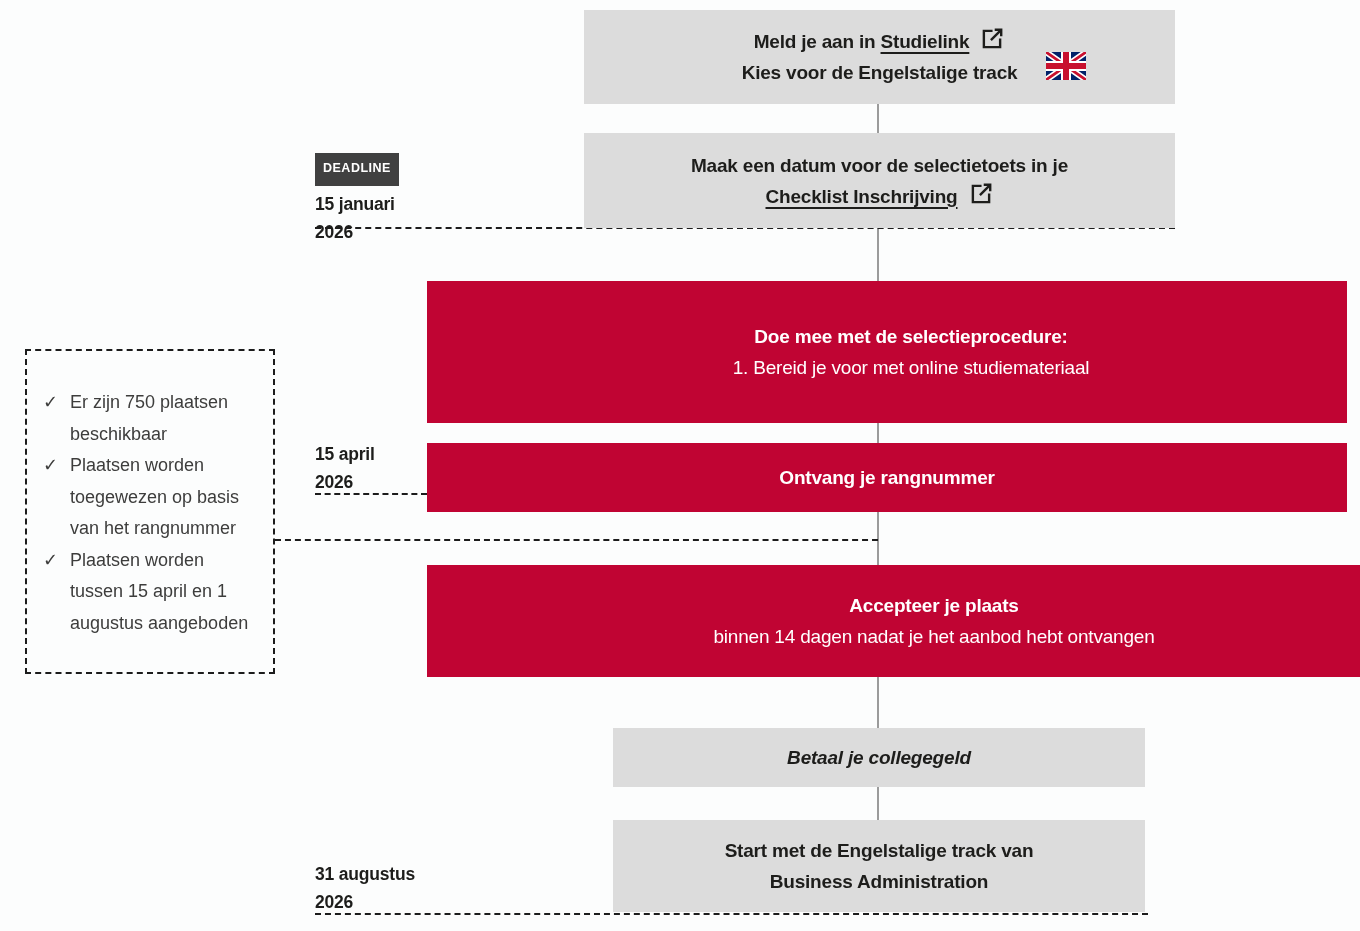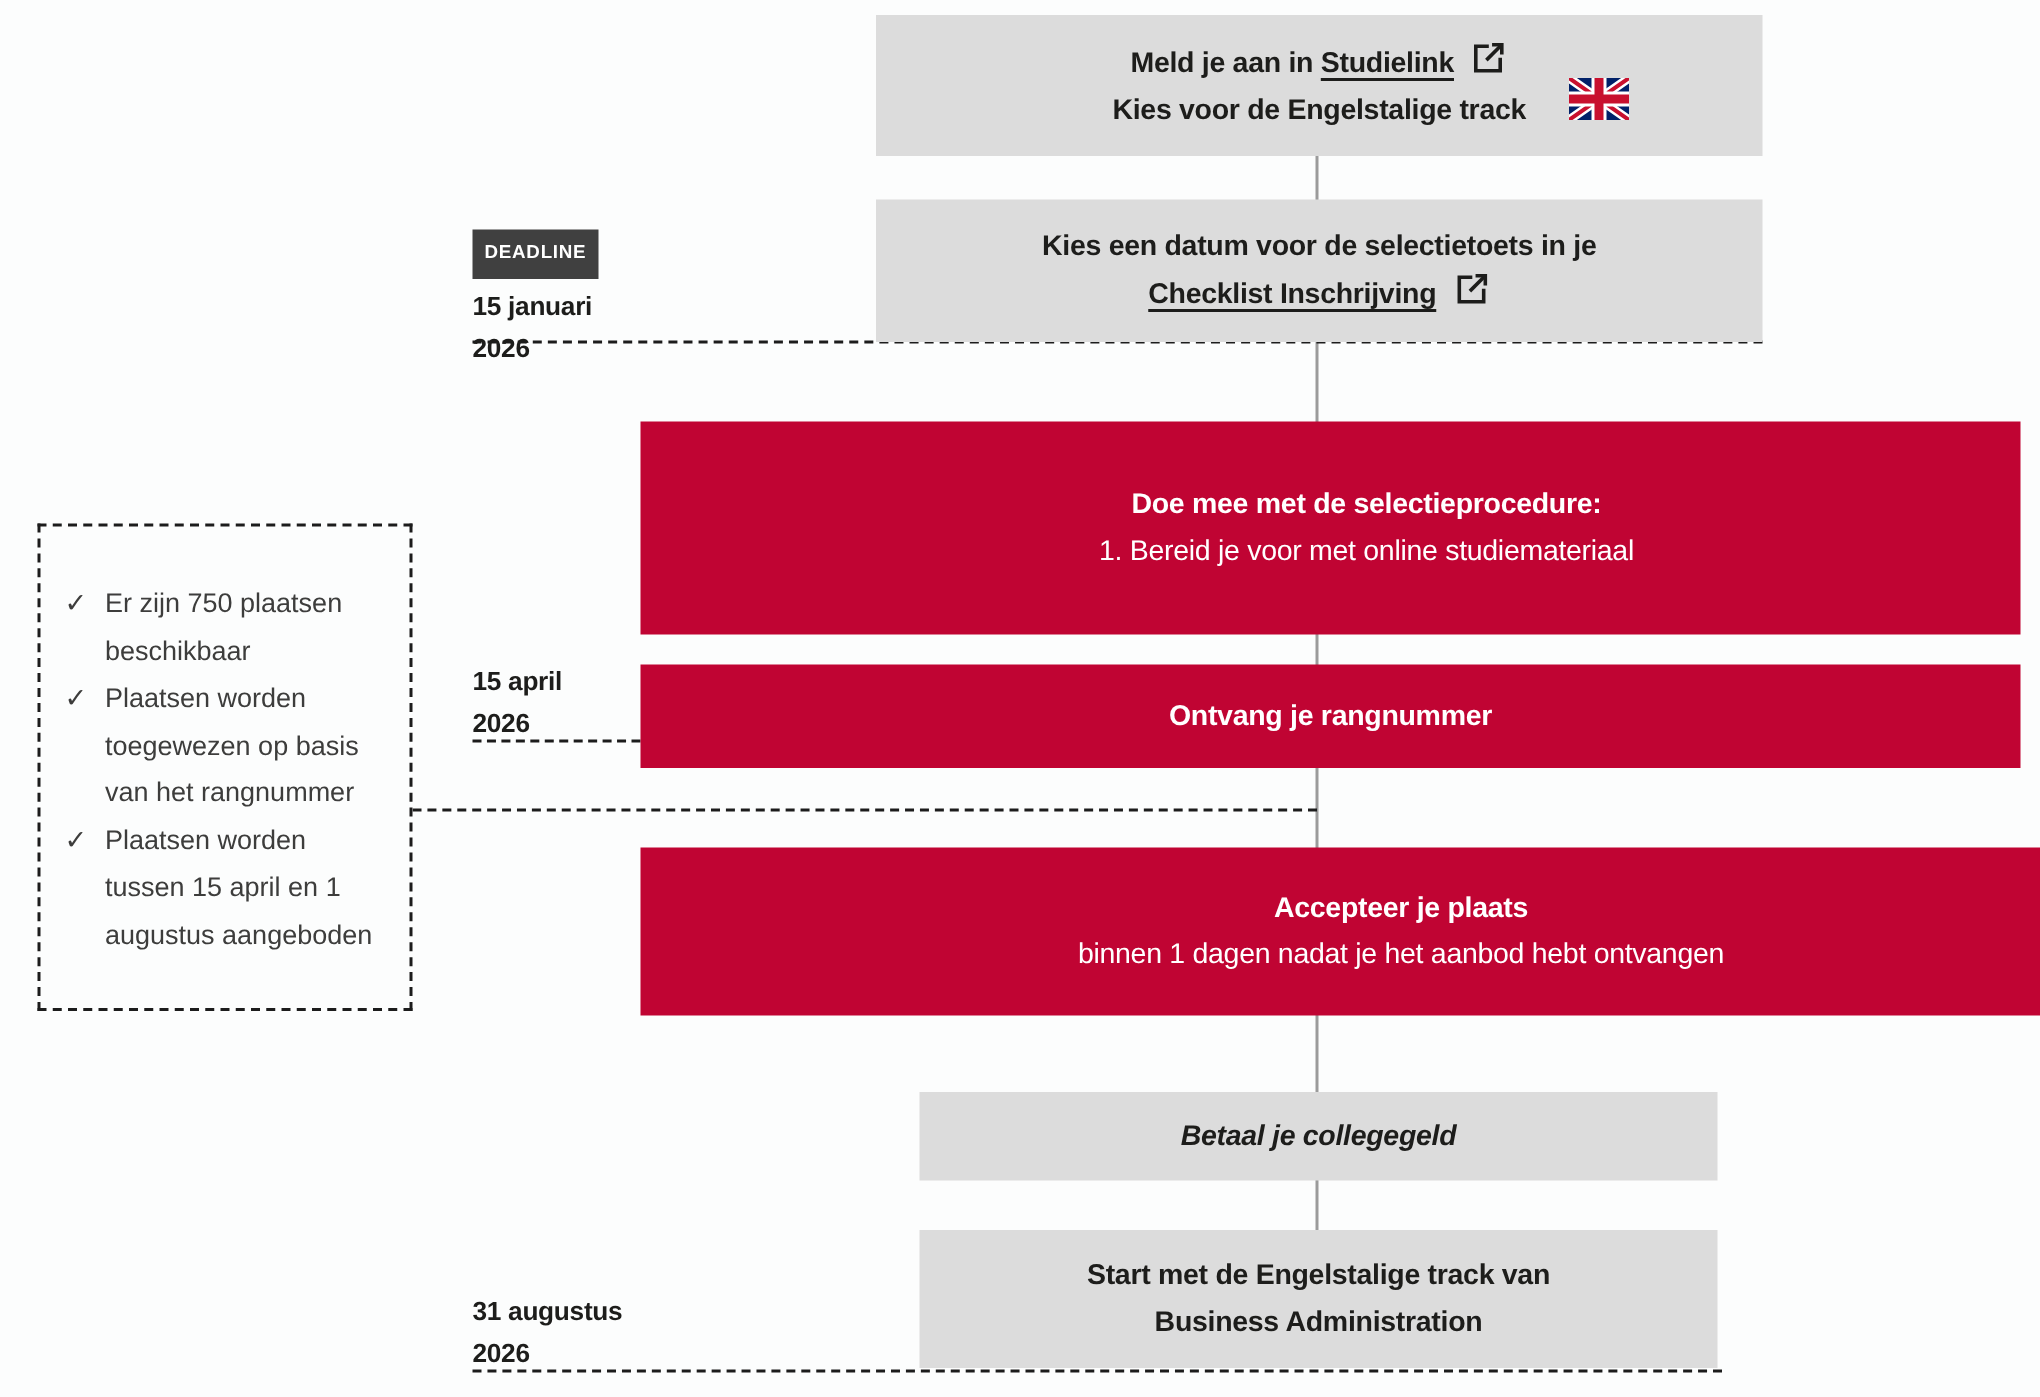--- a/index.html
+++ b/index.html
@@ -102,21 +102,21 @@
         <rect width="60" height="42" fill="#012169"></rect>
         <path d="M0,0 L60,42 M60,0 L0,42" stroke="#ffffff" stroke-width="9"></path>
         <path d="M0,0 L60,42 M60,0 L0,42" stroke="#C8102E" stroke-width="4"></path>
         <path d="M30,0 V42 M0,21 H60" stroke="#ffffff" stroke-width="15"></path>
         <path d="M30,0 V42 M0,21 H60" stroke="#C8102E" stroke-width="9"></path>
       </svg>
     </span>
   </div>
 
   <div class="box gray step2">
-    <div class="line">Kies een datum voor de selectietoets in je</div>
+    <div class="line">Maak een datum voor de selectietoets in je</div>
     <div class="line">
       <span class="linkish">Checklist Inschrijving</span><span class="ext-icon"><svg width="26" height="26" viewBox="0 0 24 24" fill="none" stroke="#1d1d1b" stroke-width="2.2">
             <path d="M12.5 4.5 H4.5 V19.5 H19.5 V11.5"></path>
             <path d="M11 13 L20 4"></path>
             <path d="M14.5 3.5 H20.5 V9.5"></path>
           </svg></span>
     </div>
   </div>
 
   <div class="datelabel date1">
@@ -134,21 +134,21 @@
     <div>15 april</div>
     <div>2026</div>
   </div>
 
   <div class="box red step4">
     <div class="line">Ontvang je rangnummer</div>
   </div>
 
   <div class="box red step5">
     <div class="line">Accepteer je plaats</div>
-    <div class="line normal">binnen 1 dagen nadat je het aanbod hebt ontvangen</div>
+    <div class="line normal">binnen 14 dagen nadat je het aanbod hebt ontvangen</div>
   </div>
 
   <div class="infobox">
     <div class="check-item">
       <span class="tick">✓</span>
       <span>Er zijn 750 plaatsen beschikbaar</span>
     </div>
     <div class="check-item">
       <span class="tick">✓</span>
       <span>Plaatsen worden toegewezen op basis van het rangnummer</span>

